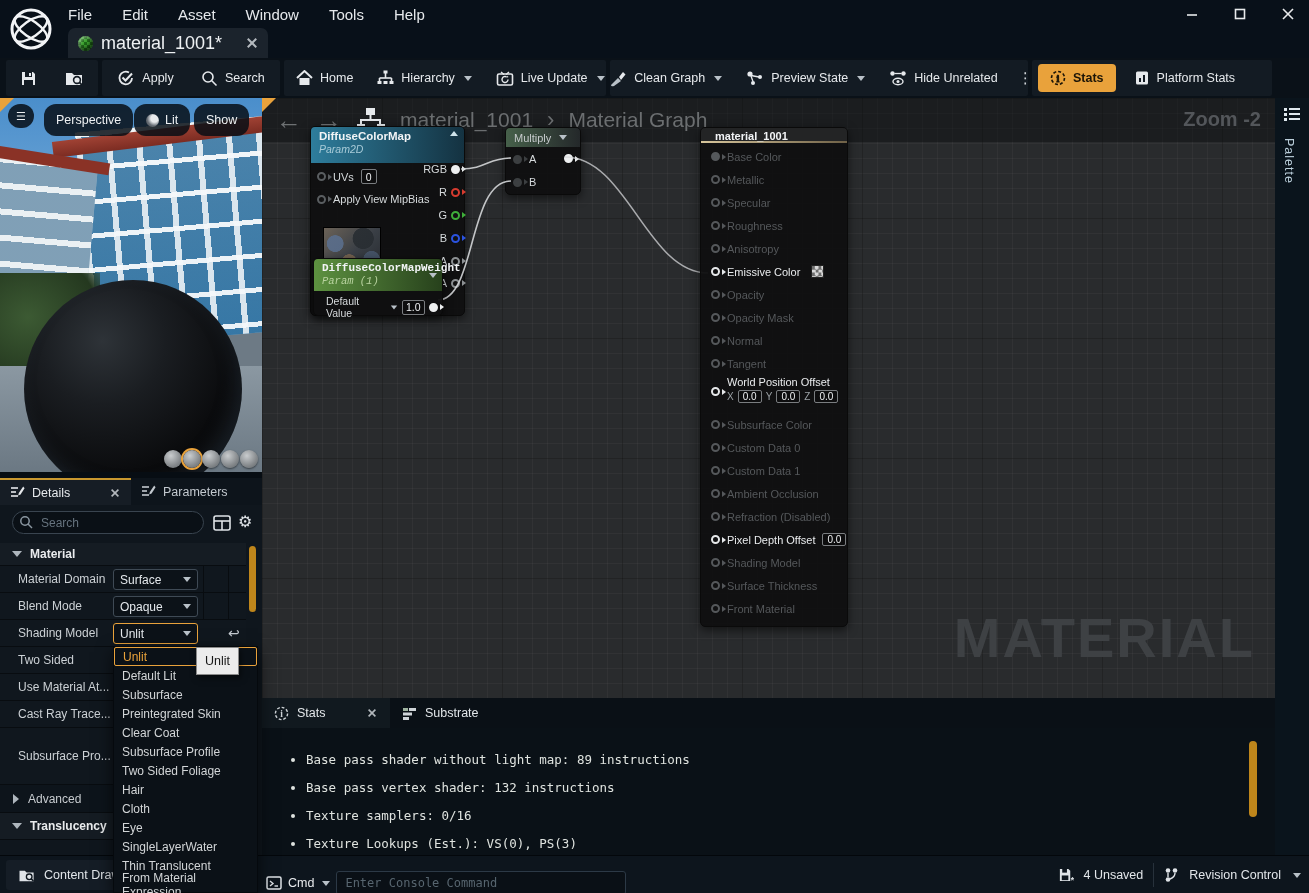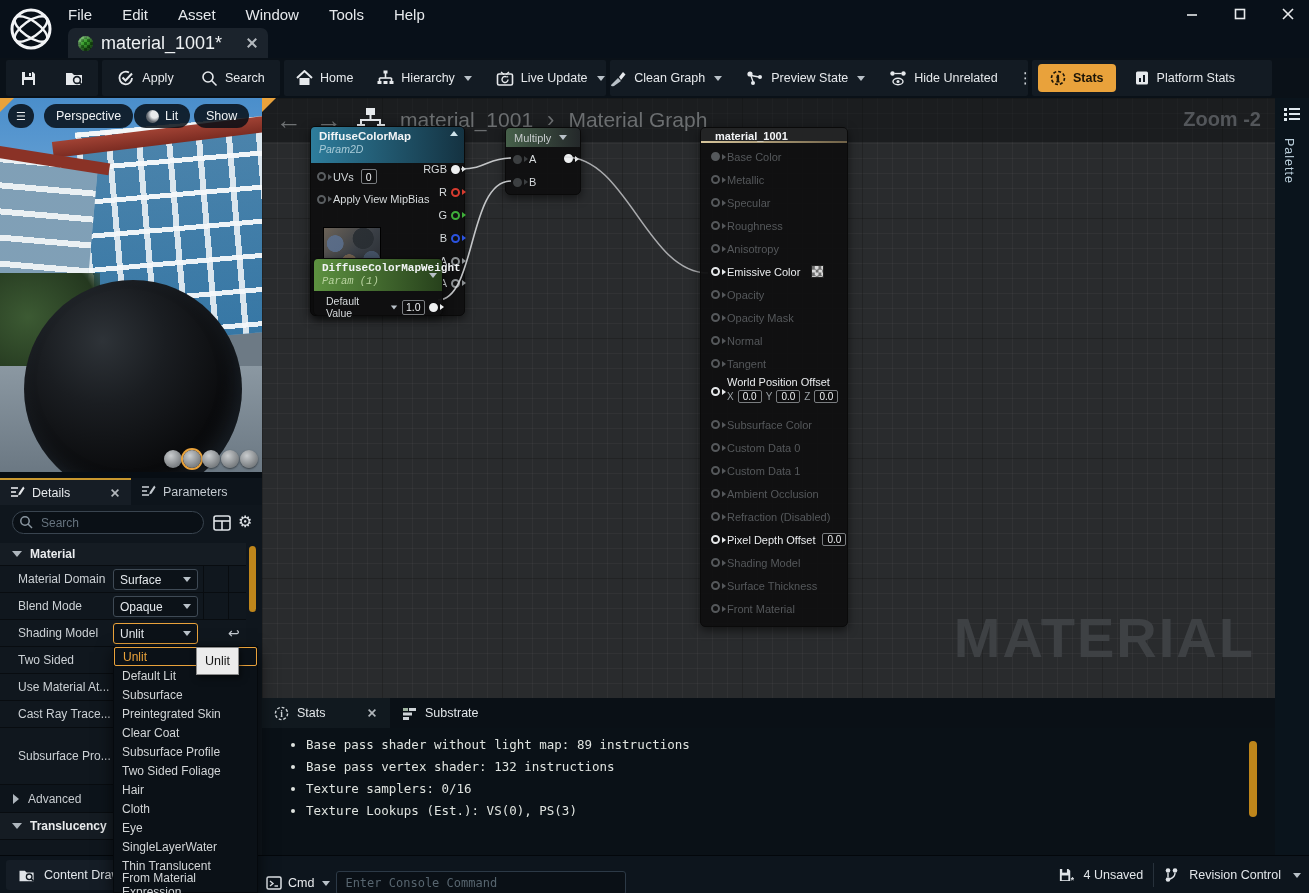--- a/index.html
+++ b/index.html
@@ -52,21 +52,21 @@
       linear-gradient(180deg,#d7e4ec,#7fb0d2); }
   .vp-roof { position:absolute; left:52px; top:30px; width:230px; height:16px; transform:rotate(-7deg); background:linear-gradient(180deg,#a04234,#7c2c22); }
   .vp-bldg2 { position:absolute; left:-12px; top:62px; width:105px; height:120px; transform:rotate(5deg);
     background: repeating-linear-gradient(180deg, rgba(240,244,246,.9) 0 6px, rgba(90,130,160,.6) 6px 26px), #b9ccd8; }
   .vp-roof2 { position:absolute; left:-10px; top:56px; width:120px; height:12px; transform:rotate(9deg); background:#8a3226; }
   .vp-green { position:absolute; left:-20px; top:175px; width:120px; height:110px; background:radial-gradient(ellipse at 40% 40%, #3c5a33, #24381f 70%, rgba(36,56,31,0)); }
   .vp-ground { position:absolute; left:0; top:268px; width:262px; height:106px; background:linear-gradient(180deg,#8b98a2,#6b7883); }
   .vp-sphere { position:absolute; left:24px; top:182px; width:218px; height:218px; border-radius:50%;
     background: radial-gradient(circle at 36% 28%, #2e3338 0%, #1a1d21 30%, #0b0c0e 62%, #000 100%);
     box-shadow: inset -6px -10px 18px rgba(70,90,110,.25); }
-  .vp-pill { position:absolute; top:6px; height:24px; border-radius:12px; background:rgba(7,14,21,.85); display:flex; align-items:center; justify-content:center; gap:6px; font-size:12.5px; color:#eef1f3; padding:8px 12px; }
+  .vp-pill { position:absolute; top:6px; height:24px; border-radius:12px; background:rgba(7,14,21,.85); display:flex; align-items:center; justify-content:center; gap:6px; font-size:12.5px; color:#eef1f3; padding:16px 12px; }
   .corner-flag { position:absolute; left:0; top:0; width:0; height:0; border-top:14px solid #e9a23b; border-right:14px solid transparent; z-index:4; }
   .lit-orb { width:13px; height:13px; border-radius:50%; background:radial-gradient(circle at 65% 35%, #e8eaec 0 30%, #6a7077 60%, #3a3f44); }
   .shape-btns { position:absolute; right:4px; top:352px; display:flex; gap:1px; }
   .shape-btn { width:18px; height:18px; border-radius:50%; background:radial-gradient(circle at 38% 32%, #c9ccce, #85898c 60%, #5e6366); box-shadow:0 1px 2px rgba(0,0,0,.5); }
   .shape-btn.active { box-shadow:0 0 0 2px #e9a23b, 0 1px 2px rgba(0,0,0,.5); }
 
   
   #panel-tabs { left:0; top:472px; width:262px; height:33px; background:#070d13; display:flex; align-items:flex-end; }
   .ptab { height:27px; display:flex; align-items:center; gap:7px; padding:0 10px; font-size:12.5px; color:#e6e9ec; }
   .ptab.active { background:#161d25; border-top:2px solid #c9982f; width:131px; }
@@ -149,21 +149,21 @@
   .vbox.sm { height:13px; min-width:24px; font-size:10px; }
   #palette-strip { left:1275px; top:98px; width:34px; height:757px; background:#0a141c; z-index:2; }
   #palette-strip .plabel-v { position:absolute; left:7px; top:40px; writing-mode:vertical-rl; font-size:12.5px; color:#bcd0dc; letter-spacing:1px; }
 
   
   #stats-panel { left:262px; top:698px; width:1013px; height:157px; background:#0a1117; }
   #stats-tabbar { position:absolute; left:0; top:0; width:1013px; height:30px; background:#0a1016; display:flex; }
   .stab { height:30px; display:flex; align-items:center; gap:8px; padding:0 12px; font-size:12.5px; color:#e2e6e9; }
   .stab.active { background:#11191f; width:128px; }
   #stats-lines { position:absolute; left:30px; top:40px; font-family:"DejaVu Sans Mono",monospace; font-size:12.5px; color:#dfe3df; }
-  #stats-lines li { list-style:disc; margin:0 0 9px 14px; line-height:13px; }
+  #stats-lines li { list-style:disc; margin:15px 0 9px 14px; line-height:13px; }
   #stats-scroll { position:absolute; left:987px; top:43px; width:8px; height:76px; background:#bf861b; border-radius:4px; }
 
   
   #bottombar { left:0; top:855px; width:1309px; height:38px; background:#0d151d; border-top:1px solid #03070b; }
   #content-drawer { position:absolute; left:6px; top:4px; height:30px; background:#151d26; border-radius:3px; display:flex; align-items:center; gap:8px; padding:0 12px; font-size:12.5px; color:#e2e6ea; }
   #cmd-group { position:absolute; left:266px; top:8px; height:38px; display:flex; align-items:center; gap:6px; }
   #console-input { width:290px; height:24px; background:#0a1016; border:1px solid #2c3946; border-radius:3px; color:#dfe; font-family:"DejaVu Sans Mono",monospace; font-size:12px; padding:0 8px; }
   #console-input::placeholder { color:#57656f; }
   #right-status { position:absolute; right:8px; top:0; height:38px; display:flex; align-items:center; gap:10px; font-size:12.5px; color:#e2e6ea; }
   .vsep { width:1px; height:24px; background:#27313b; }

